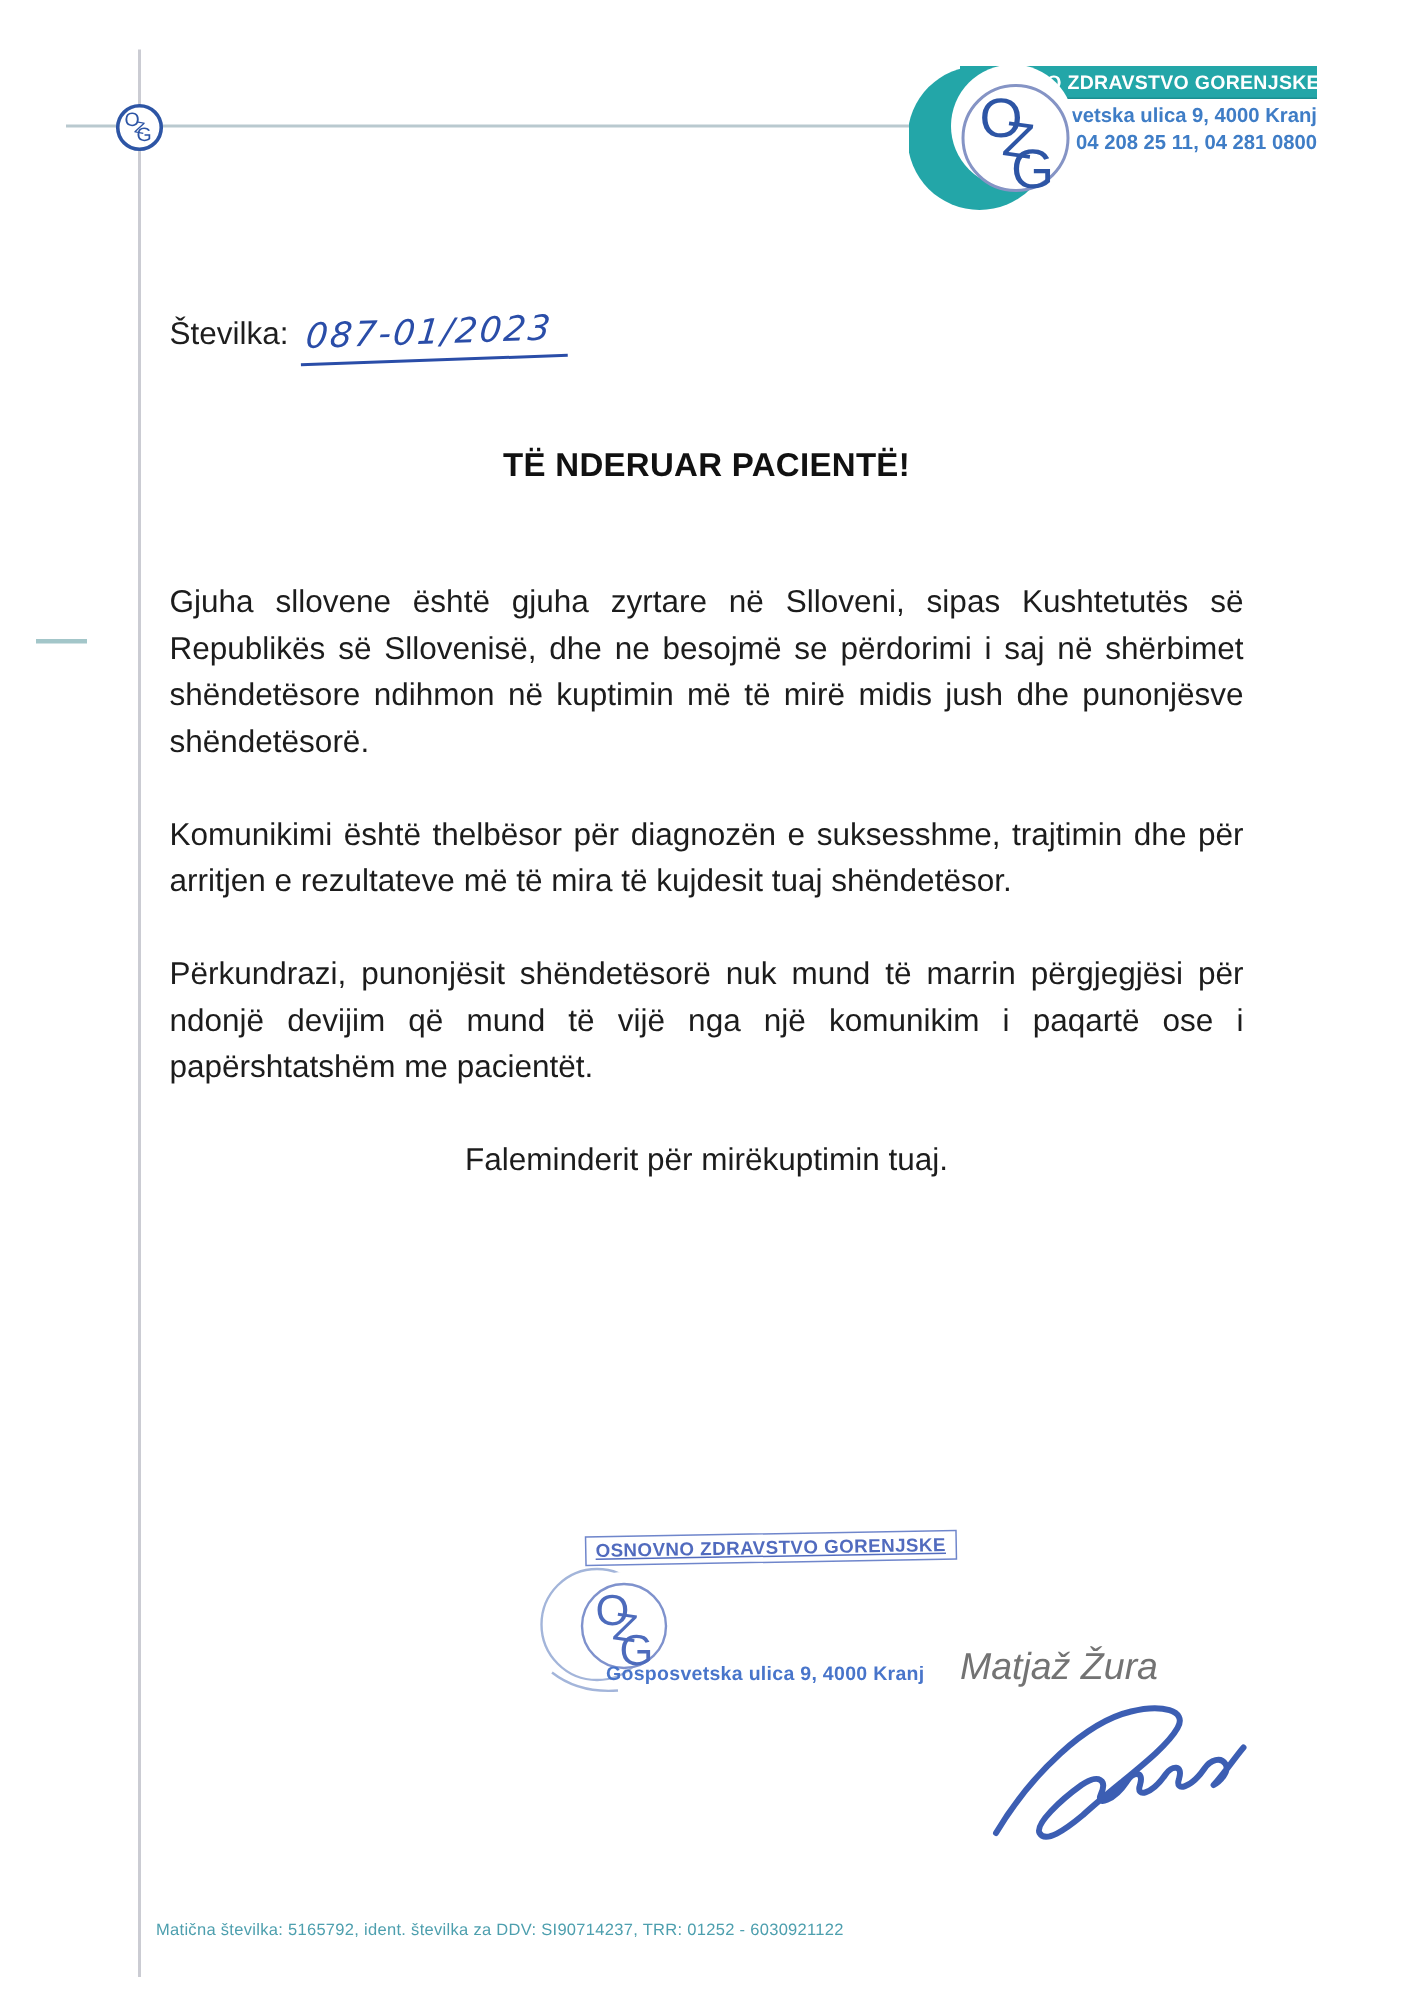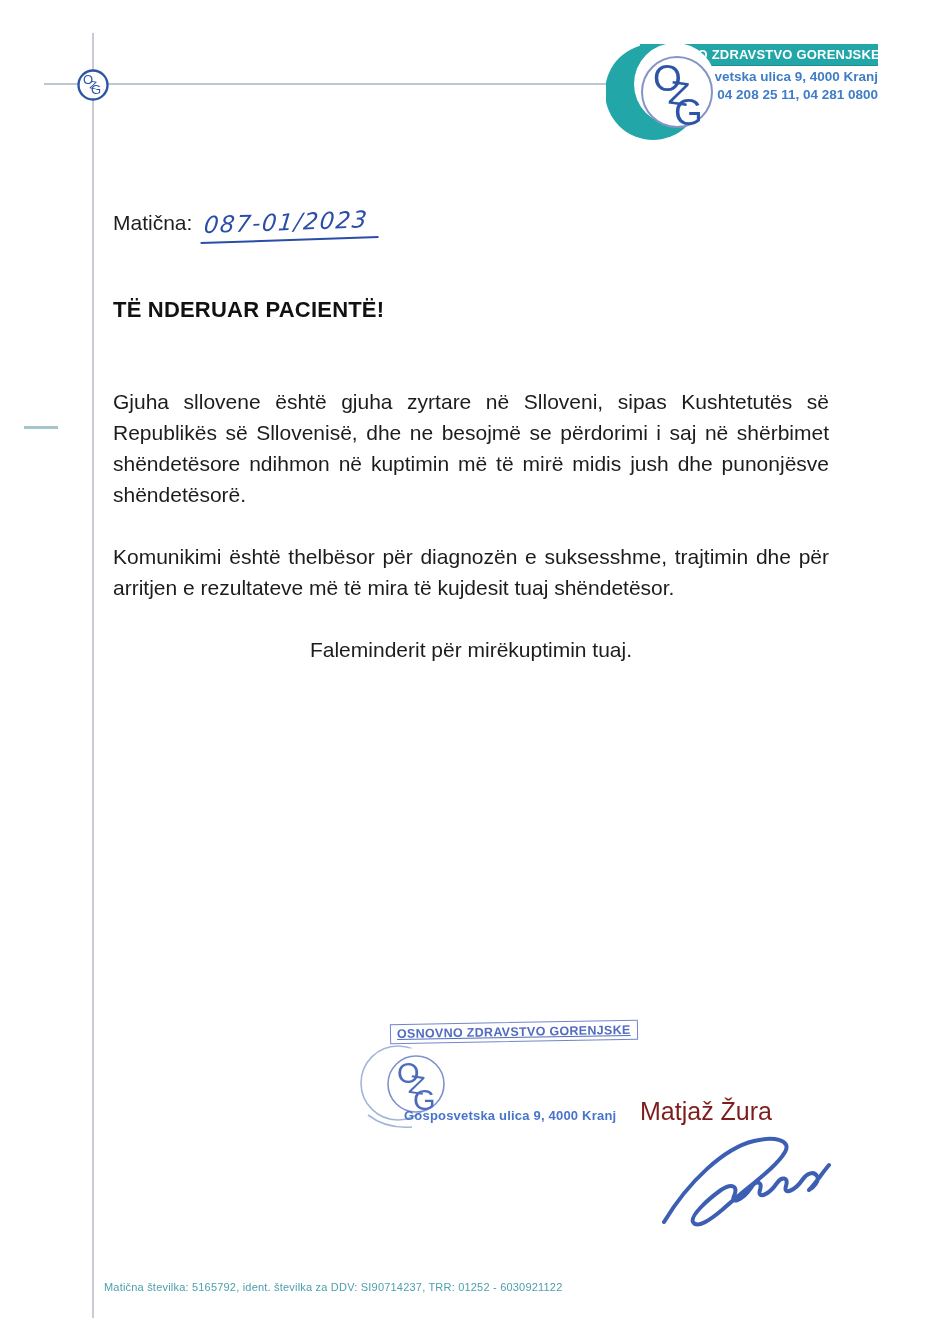--- a/index.html
+++ b/index.html
@@ -34,21 +34,21 @@
   .ref-value-wrap {
     display:inline-block; border-bottom:2px solid #2a4da8;
     transform:rotate(-2deg); padding:0 10px 1px 4px; margin-left:8px;
   }
   .ref-value {
     display:inline-block; font-family:"DejaVu Sans", sans-serif; font-style:italic;
     font-size:23px; color:#2a4da8; letter-spacing:1.5px; transform:skewX(-8deg);
   }
 
   .letter-title {
-    position:absolute; left:113px; top:297px; width:716px; 
+    position:absolute; left:113px; top:297px; width:716px; text-align:center;
     font-weight:bold; font-size:22px; color:#111111; letter-spacing:0.2px;
   }
 
   .letter-body {
     position:absolute; left:113px; top:386px; width:716px;
     font-size:21px; line-height:31px; color:#1c1c1c; text-align:justify;
   }
   .letter-body p { margin:0 0 31px 0; }
   .letter-body p.strong { font-weight:bold; letter-spacing:-0.2px; }
   .letter-body p.closing { text-align:center; }
@@ -60,21 +60,21 @@
     font-size:12.5px; font-weight:bold; padding:2px 6px; letter-spacing:0.3px;
     text-decoration:underline; transform:rotate(-1deg); white-space:nowrap; opacity:0.9;
   }
   .stamp-logo { position:absolute; left:0; top:15px; opacity:0.9; }
   .stamp-address {
     position:absolute; left:44px; top:86px; color:#3f6ec8; font-size:13px;
     font-weight:bold; letter-spacing:0.2px; white-space:nowrap; opacity:0.95;
   }
 
   .sig-role { position:absolute; left:548px; top:1058px; font-size:25px; color:#2e2e2e; }
-  .sig-name { position:absolute; left:640px; top:1097px; font-size:25px; color:#7f1d1d; }
+  .sig-name { position:absolute; left:640px; top:1097px; font-size:25px; color:#737373;font-style:italic; }
   .signature { position:absolute; left:650px; top:1130px; }
 
   .footer-line {
     position:absolute; left:104px; top:1281px; font-size:11px; color:#4d9fae;
     letter-spacing:0.2px; white-space:nowrap;
   }
 
   .mono-letter { font-family:"Liberation Sans", sans-serif; }
 </style>
 </head>
@@ -102,29 +102,30 @@
     <circle cx="47" cy="54" r="48" fill="#23a6a8"></circle>
     <circle cx="69" cy="46" r="41" fill="#ffffff"></circle>
     <circle cx="71" cy="54" r="35" fill="#ffffff" stroke="#8594c5" stroke-width="2"></circle>
     <text class="mono-letter" x="47" y="53" font-size="37" fill="#2d55a5">O</text>
     <text class="mono-letter" x="63" y="67" font-size="33" fill="#2d55a5" transform="rotate(8 75 55)">Z</text>
     <text class="mono-letter" x="68" y="87" font-size="37" fill="#2d55a5">G</text>
   </svg>
 
   <div class="meta">
     <div class="ref-line">
-      <span>Matična:</span><span class="ref-value-wrap"><span class="ref-value">087-01/2023</span></span>
+      <span>Številka:</span><span class="ref-value-wrap"><span class="ref-value">087-01/2023</span></span>
     </div>
   </div>
 
   <div class="letter-title">TË NDERUAR PACIENTË!</div>
 
   <div class="letter-body">
     <p>Gjuha sllovene është gjuha zyrtare në Slloveni, sipas Kushtetutës së Republikës së Sllovenisë, dhe ne besojmë se përdorimi i saj në shërbimet shëndetësore ndihmon në kuptimin më të mirë midis jush dhe punonjësve shëndetësorë.</p>
     <p>Komunikimi është thelbësor për diagnozën e suksesshme, trajtimin dhe për arritjen e rezultateve më të mira të kujdesit tuaj shëndetësor.</p>
+    <p>Përkundrazi, punonjësit shëndetësorë nuk mund të marrin përgjegjësi për ndonjë devijim që mund të vijë nga një komunikim i paqartë ose i papërshtatshëm me pacientët.</p>
     <p class="closing">Faleminderit për mirëkuptimin tuaj.</p>
   </div>
 
   <div class="stamp">
     <div class="stamp-title">OSNOVNO ZDRAVSTVO GORENJSKE</div>
     <svg class="stamp-logo" width="96" height="92" viewBox="0 0 96 92">
       <circle cx="38" cy="46" r="37" fill="none" stroke="#9aaed6" stroke-width="1.6"></circle>
       <circle cx="55" cy="43" r="32" fill="#ffffff"></circle>
       <circle cx="56" cy="47" r="28" fill="#ffffff" stroke="#7287c8" stroke-width="1.6"></circle>
       <path d="M 8,78 Q 26,92 52,90" fill="none" stroke="#9aaed6" stroke-width="1.6"></path>

